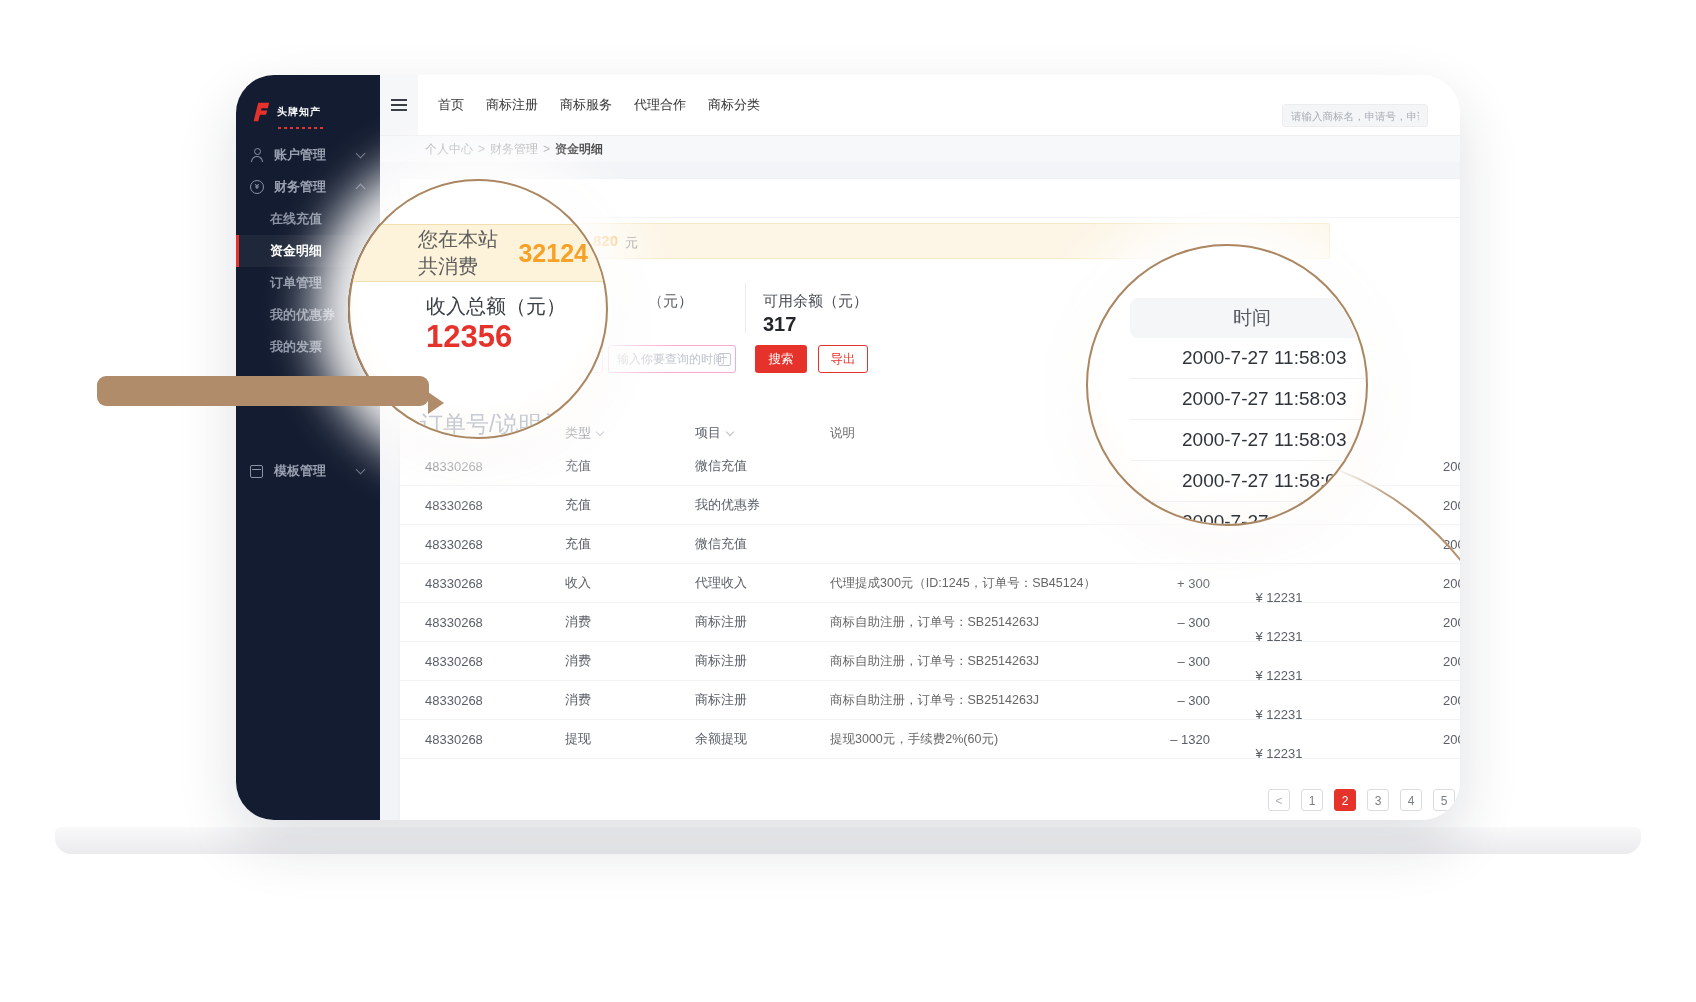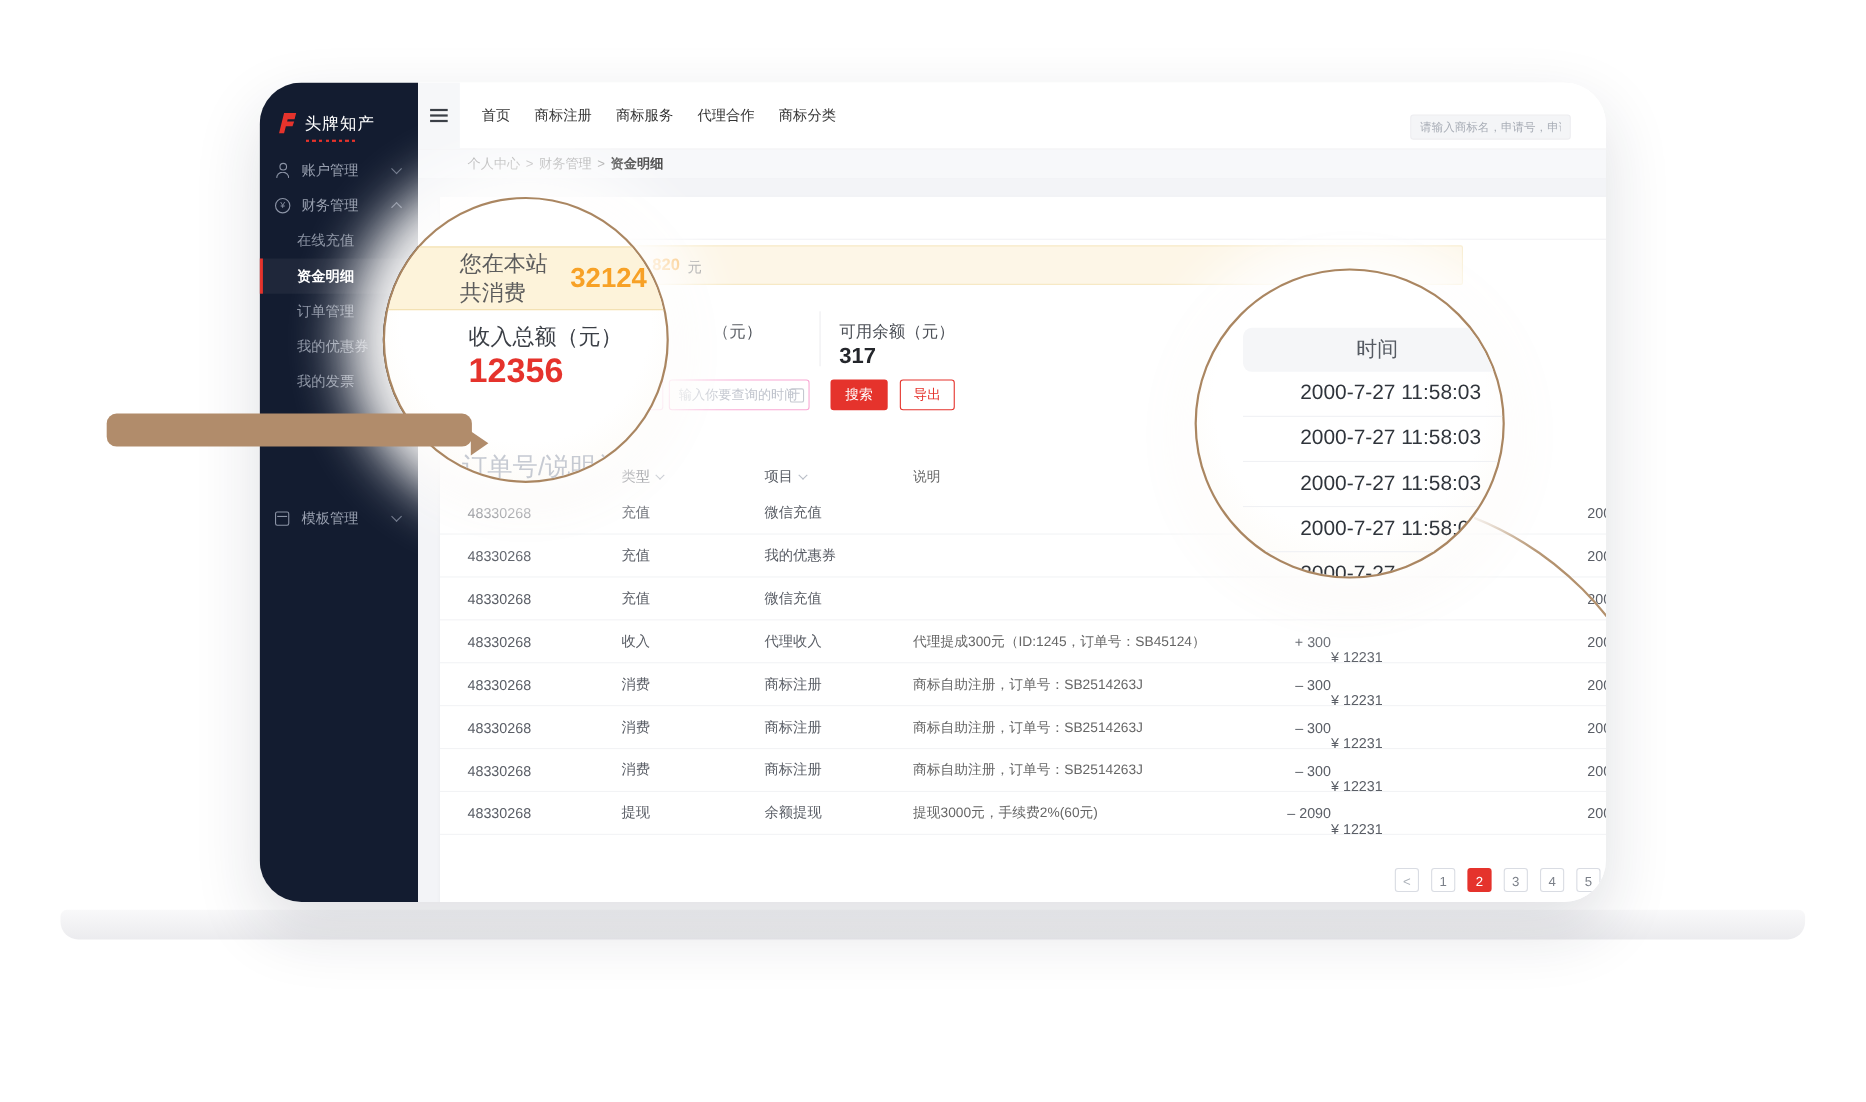--- a/index.html
+++ b/index.html
@@ -7,26 +7,26 @@
   .stage{position:relative;width:1696px;height:1002px;}
   
   .laptop-base{position:absolute;left:55px;top:827px;width:1586px;height:27px;
     background:linear-gradient(180deg,#f9f9fa,#ebebee);border-radius:6px 6px 16px 16px;}
   
   .window{position:absolute;left:236px;top:75px;width:1224px;height:745px;background:#fff;
     border-radius:38px;overflow:hidden;box-shadow:0 24px 60px rgba(25,35,60,.14);}
   
   .sidebar{position:absolute;left:0;top:0;width:144px;height:100%;background:#131c30;}
   .logo{position:absolute;left:14px;top:26px;display:flex;align-items:center;gap:5px;}
-  .logo-title{color:#fff;font-size:15px;font-weight:normal;letter-spacing:1px;}
+  .logo-title{color:#fff;font-size:10px;font-weight:bold;letter-spacing:1px;}
   .logo-sub{position:absolute;left:42px;top:52px;width:48px;height:2px;
     background:repeating-linear-gradient(90deg,#e5332c 0 3px,transparent 3px 6px);}
   .menu{position:absolute;left:0;top:64px;width:100%;}
   .mi{position:relative;height:32px;display:flex;align-items:center;padding-left:14px;
-    box-sizing:border-box;color:#99a0b0;font-size:13px;cursor:pointer;}
+    box-sizing:border-box;color:#99a0b0;font-size:13px;cursor:pointer;font-weight:bold;}
   .mi .lbl{margin-left:10px;}
   .mi.sub{padding-left:34px;color:#8b93a3;}
   .mi.sub .lbl{margin-left:0;}
   .mi.active{background:rgba(255,255,255,.05);color:#fff;font-weight:bold;}
   .mi.active::before{content:"";position:absolute;left:0;top:0;width:3px;height:100%;background:#e5332c;}
   .mi.gap{margin-top:92px;}
   .chev{position:absolute;right:16px;width:6px;height:6px;border-right:1.5px solid #6b7487;
     border-bottom:1.5px solid #6b7487;transform:rotate(45deg);top:11px;}
   .chev.up{transform:rotate(-135deg);top:14px;}
   .i-user,.i-coin,.i-tpl{width:14px;height:14px;position:relative;flex:none;}
@@ -73,21 +73,21 @@
   .btn.search{left:355px;width:52px;background:#e5332c;color:#fff;}
   .btn.export{left:418px;width:50px;background:#fff;border:1px solid #e5332c;color:#e5332c;line-height:26px;}
   
   .table{position:absolute;left:0;top:240px;width:1400px;}
   .tr{display:flex;align-items:center;height:39px;border-bottom:1px solid #f2f3f5;padding-left:25px;box-sizing:border-box;}
   .tr.head{height:28px;border-bottom:none;color:#8a8f99;font-size:13px;}
   .td{font-size:13px;color:#5a5e66;white-space:nowrap;box-sizing:border-box;}
   .c-order{width:140px;}.c-type{width:130px;}.c-proj{width:135px;}
   .c-desc{width:290px;font-size:12.5px;color:#666;}
   .c-amt{width:90px;text-align:right;}
-  .c-bal{width:138px;text-align:left;margin-top:29px;}
+  .c-bal{width:138px;text-align:center;margin-top:29px;}
   .c-time{margin-left:95px;width:280px;}
   .hchev{display:inline-block;width:5px;height:5px;border-right:1px solid #b9bec7;border-bottom:1px solid #b9bec7;
     transform:rotate(45deg);margin-left:6px;vertical-align:2px;}
   
   .pager{position:absolute;left:868px;top:610px;display:flex;gap:11px;}
   .pg{width:22px;height:22px;border:1px solid #d9dce3;border-radius:3px;background:#fff;color:#7a7f88;
     font-size:12px;text-align:center;line-height:22px;cursor:pointer;box-sizing:border-box;}
   .pg.prev{color:#aab0b8;}
   .pg.active{background:#e5332c;border-color:#e5332c;color:#fff;}
   
@@ -296,21 +296,21 @@
               <span class="td c-desc">商标自助注册，订单号：SB2514263J</span>
               <span class="td c-amt">– 300</span>
               <span class="td c-bal">¥ 12231</span>
               <span class="td c-time">2000-7-27 11:58:03</span>
             </div>
             <div class="tr">
               <span class="td c-order">48330268</span>
               <span class="td c-type">提现</span>
               <span class="td c-proj">余额提现</span>
               <span class="td c-desc">提现3000元，手续费2%(60元)</span>
-              <span class="td c-amt">– 2090</span>
+              <span class="td c-amt">– 1320</span>
               <span class="td c-bal">¥ 12231</span>
               <span class="td c-time">2000-7-27 11:58:03</span>
             </div>
           </div>
 
           <div class="pager">
             <div class="pg prev">&lt;</div>
             <div class="pg">1</div>
             <div class="pg active">2</div>
             <div class="pg">3</div>

